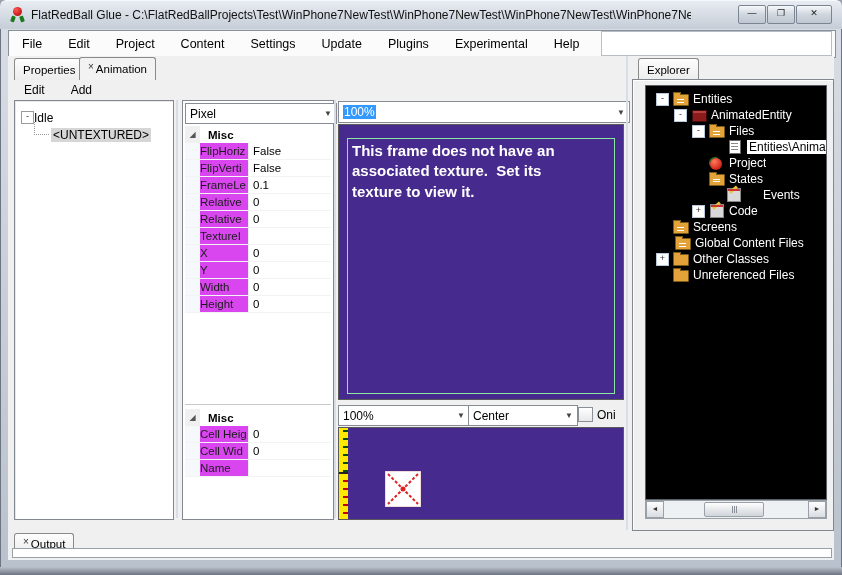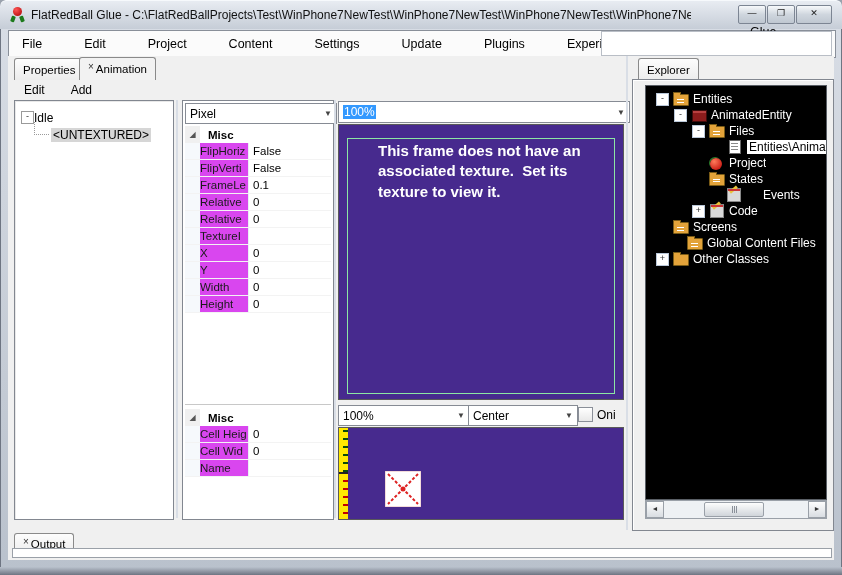--- a/index.html
+++ b/index.html
@@ -15,21 +15,21 @@
   .app-icon .leg{position:absolute;background:#1c7a1c;width:4px;height:6px;bottom:0;border-radius:1px;}
   .app-icon .leg.l{left:1px;transform:rotate(20deg);} .app-icon .leg.r{right:1px;transform:rotate(-20deg);}
   .title-text{font-size:12px;color:#111;white-space:nowrap;overflow:hidden;max-width:660px;}
   .caption-buttons{position:absolute;right:10px;top:5px;display:flex;gap:1px;}
   .cap-btn{width:26px;height:17px;border:1px solid #7c8593;border-radius:2px;
            background:linear-gradient(#f7f9fb,#cfd6de 50%,#bfc7d1);font-size:9px;line-height:15px;
            text-align:center;color:#222;cursor:default;}
   .cap-btn.close{width:34px;}
   
   .menubar{position:absolute;left:8px;top:30px;width:826px;height:26px;background:#fbfbfb;
-           border:1px solid #898f99;display:flex;align-items:center;gap:16px;text-align:right;}
+           border:1px solid #898f99;display:flex;align-items:center;gap:0;text-align:right;}
   .menu-item{font-size:12.5px;color:#000;padding:0 13px;line-height:24px;}
   .menu-overlay-box{position:absolute;left:601px;top:31px;width:229px;height:23px;background:#fff;
                     border:1px solid #b9bec6;}
   
   .client{position:absolute;left:8px;top:56px;width:826px;height:504px;background:#f0f0f0;}
   
   .tab{position:absolute;height:21px;background:linear-gradient(#fdfdfd,#ececec);
        border:1px solid #8a8a8a;border-bottom:none;border-radius:3px 3px 0 0;
        font-size:11.5px;color:#000;display:flex;align-items:center;padding:0 8px;}
   .tab-close{font-size:10px;margin-right:2px;position:relative;top:-3px;color:#333;}
@@ -62,21 +62,21 @@
   .prow{display:flex;height:16px;font-size:11.5px;align-items:center;border-bottom:1px solid #f3f3f3;}
   .prow .gutter{width:15px;height:100%;background:#f6f9fc;flex:0 0 15px;}
   .plabel{width:48px;flex:0 0 48px;color:#1b1b1b;background:#d946ef;height:100%;
           line-height:16px;overflow:hidden;white-space:nowrap;border-right:1px solid #e9eef5;}
   .pvalue{flex:1;padding-left:4px;color:#000;overflow:hidden;white-space:nowrap;}
   .pg-body2{position:absolute;left:2px;top:303px;right:2px;border-top:1px solid #c8c8c8;padding-top:4px;}
   
   .purple{background:#472a8e;position:absolute;border:1px solid #5a5a5a;}
   .msg-frame{position:absolute;left:8px;top:13px;right:8px;bottom:5px;border:1px solid #8ce6a4;}
   .msg-text{font-size:15px;font-weight:600;color:#fff;padding:2px 4px;line-height:1.35;
-            white-space:pre-wrap;font-family:"Liberation Sans",sans-serif;margin-left:26px;}
+            white-space:pre-wrap;font-family:"Liberation Sans",sans-serif;}
   .checkbox{width:13px;height:13px;border:1px solid #8a8f98;background:linear-gradient(#fff,#e8e8e8);}
   .chk-label{font-size:12px;color:#000;margin-left:4px;}
   .ruler{position:absolute;left:0;top:0;width:9px;height:100%;background:#ffe900;}
   .ruler::before{content:"";position:absolute;right:0;top:2px;width:5px;height:42px;
     background:repeating-linear-gradient(to bottom,#0a4a0a 0 2px,transparent 2px 8px);}
   .ruler::after{content:"";position:absolute;right:0;top:52px;width:5px;height:38px;
     background:repeating-linear-gradient(to bottom,#c00000 0 2px,transparent 2px 8px);}
   .ruler-zero{position:absolute;right:0;top:44px;width:9px;height:2px;background:#222;}
   
   .explorer-panel{position:absolute;left:624px;top:23px;width:200px;height:450px;
@@ -375,34 +375,41 @@
           <span class="xlabel">Code</span>
         </div>
         <div class="xrow" style="padding-left:10px;">
           <span class="xexp none"></span>
           <span class="xicon">
               <span class="folder-base"></span>
               <span class="folder-mark"></span>
             </span>
           <span class="xlabel">Screens</span>
         </div>
-        <div class="xrow" style="padding-left:24px;">
+        <div class="xrow" style="padding-left:12px;">
           <span class="xexp none"></span>
           <span class="xicon">
               <span class="folder-base"></span>
               <span class="folder-mark"></span>
             </span>
           <span class="xlabel">Global Content Files</span>
         </div>
         <div class="xrow" style="padding-left:10px;">
           <span class="xexp">+</span>
           <span class="xicon">
               <span class="folder-base"></span>
             </span>
           <span class="xlabel">Other Classes</span>
+        </div>
+        <div class="xrow" style="padding-left:10px;">
+          <span class="xexp none"></span>
+          <span class="xicon">
+              <span class="folder-base"></span>
+            </span>
+          <span class="xlabel">Unreferenced Files</span>
         </div>
       </div>
       <div class="hscroll">
         <span class="scroll-btn">◄</span>
         <span class="scroll-thumb">
             <i></i>
             <i></i>
             <i></i>
           </span>
         <span class="scroll-btn" style="margin-left:auto;">►</span>

